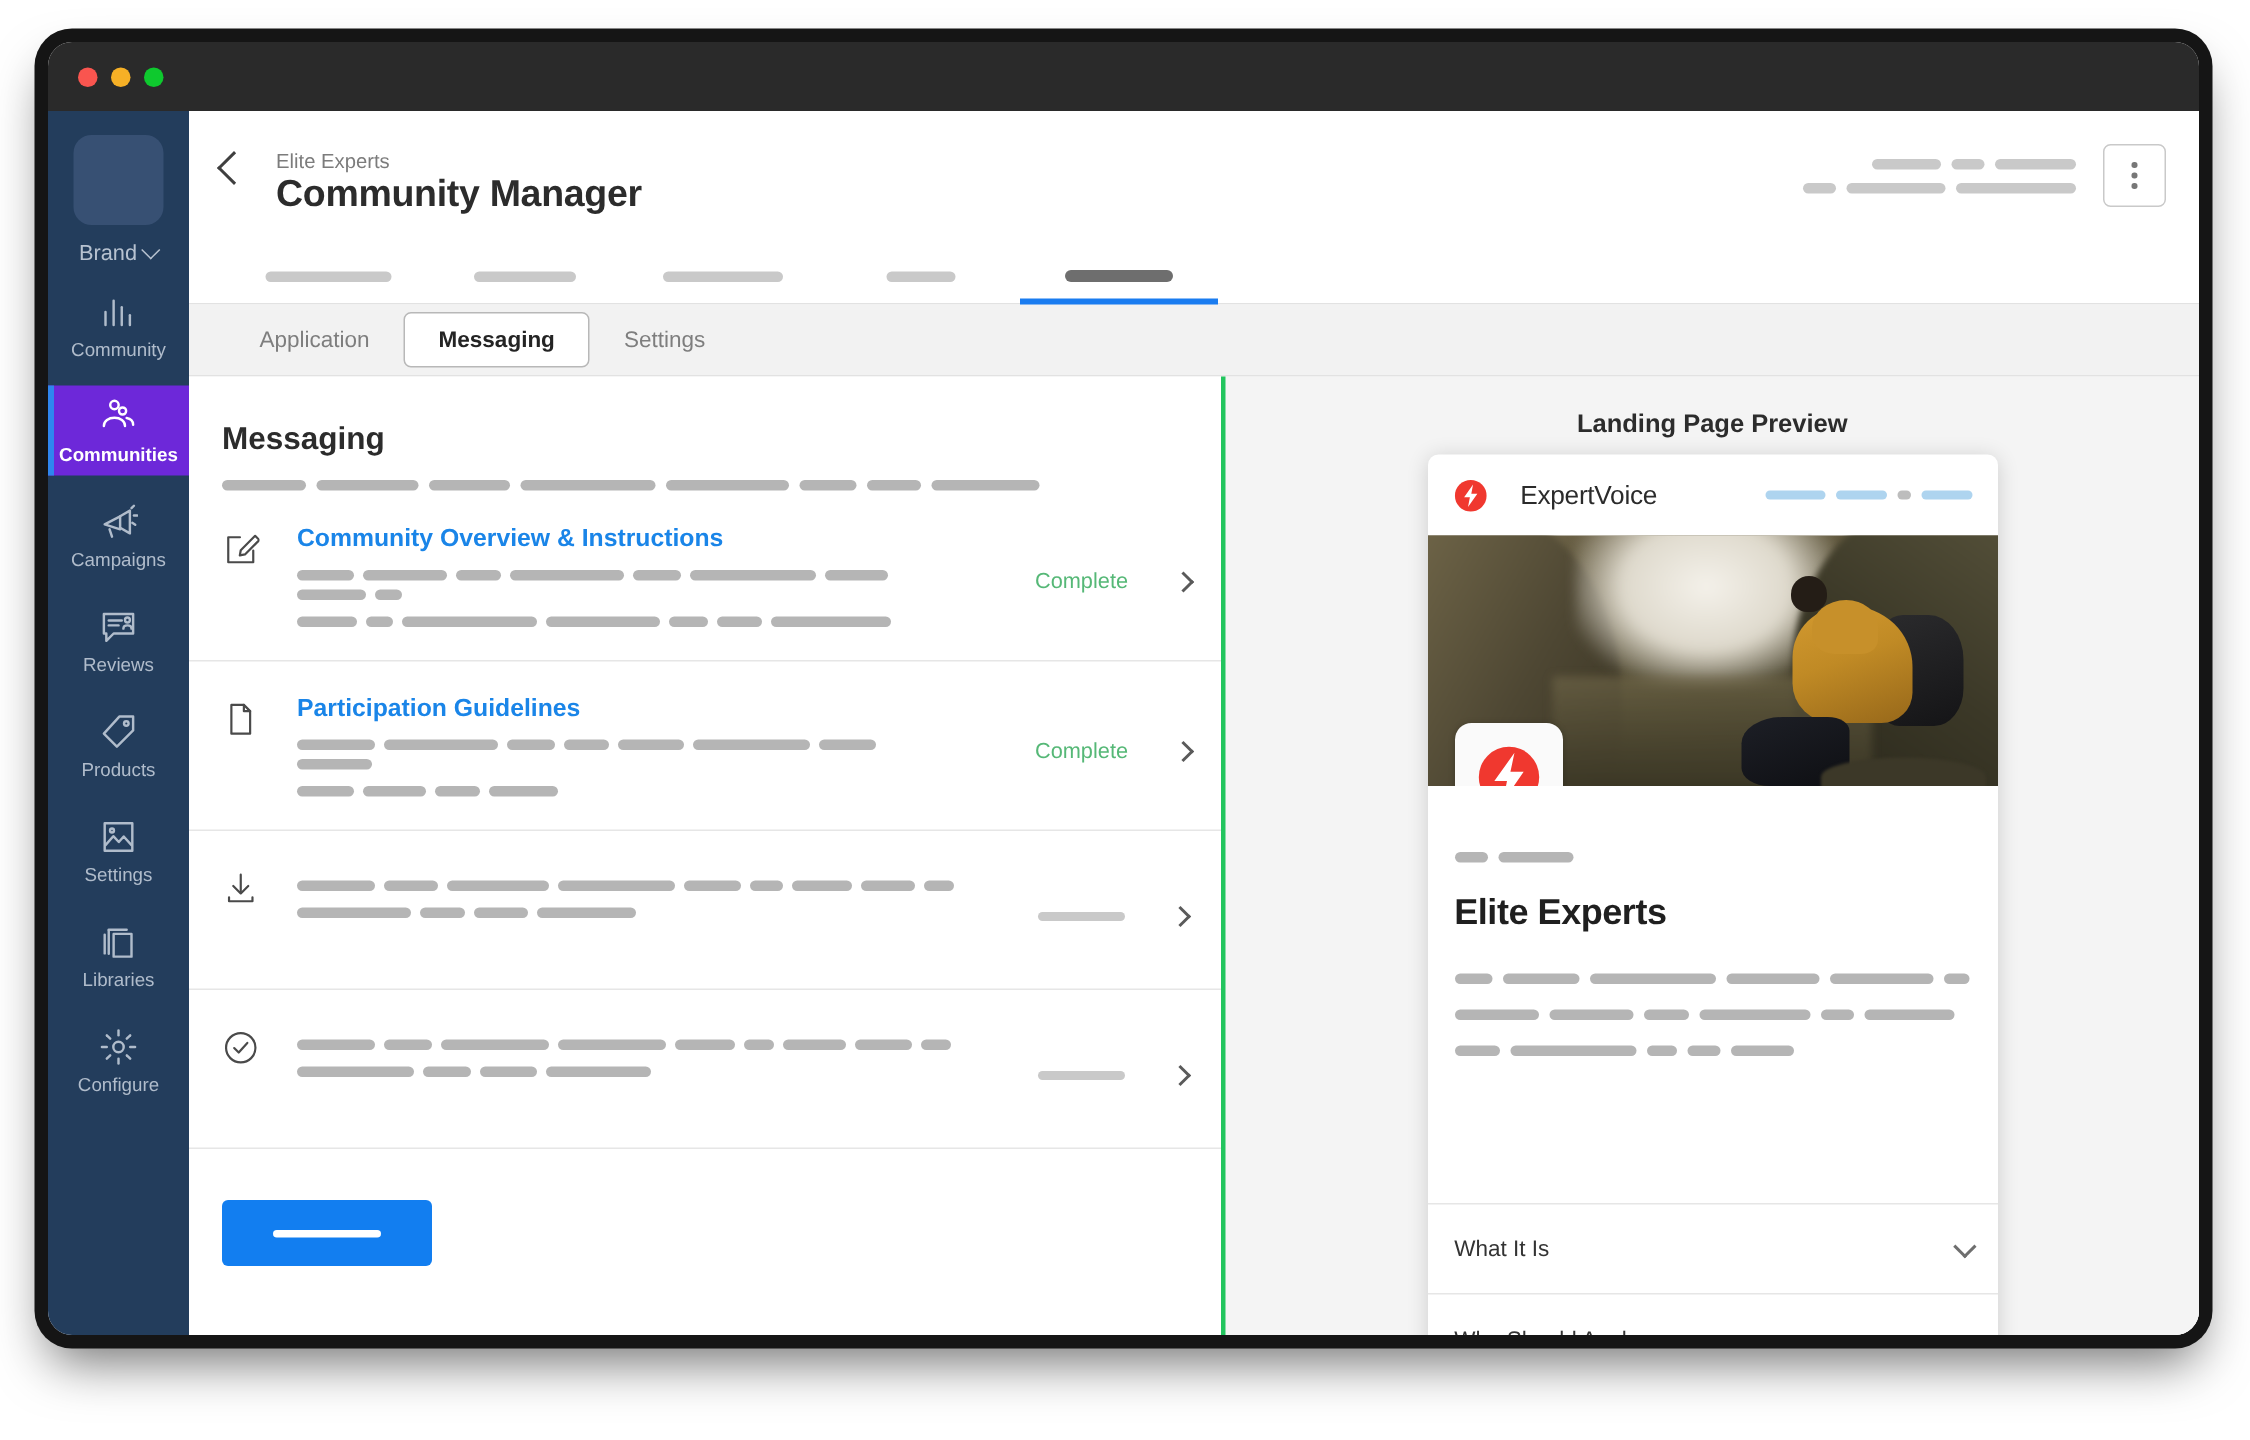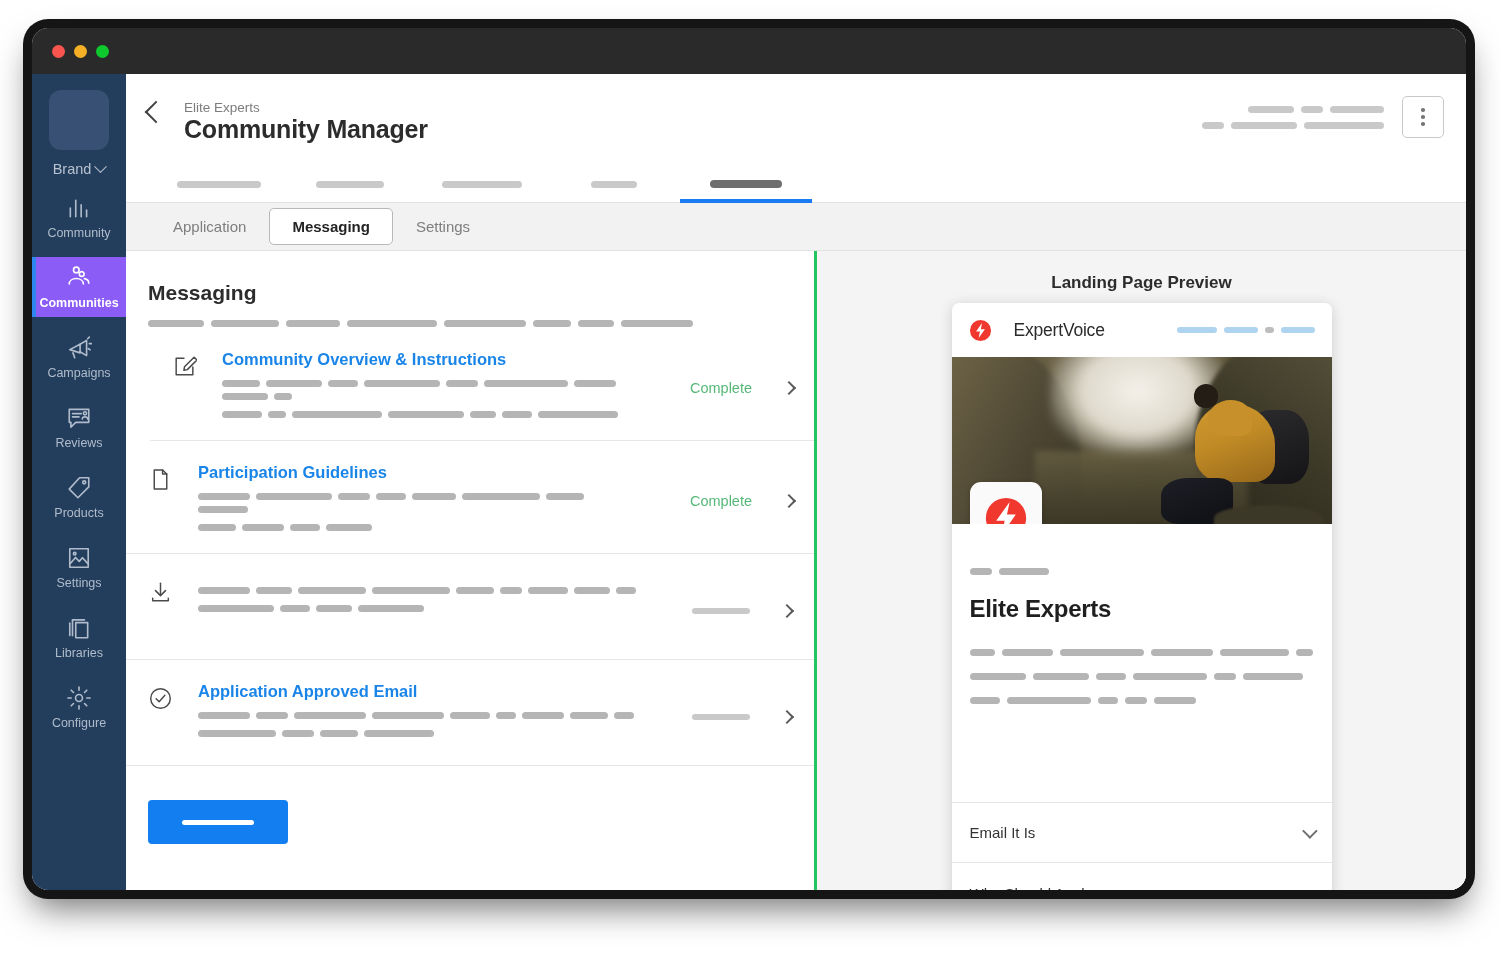--- a/index.html
+++ b/index.html
@@ -61,21 +61,21 @@
 
   .nav-item {
     height: 60px; margin-top: 10px;
     display: flex; flex-direction: column;
     align-items: center; justify-content: center; gap: 5px;
     color: #b0bccb; font-size: 12.5px;
     position: relative; cursor: pointer;
   }
   .nav-item .nav-icon { width: 26px; height: 26px; display: block; }
   .nav-item.active {
-    background: #8b5cf6; color: #ffffff; font-weight: bold;
+    background: #6d28d9; color: #ffffff; font-weight: bold;
   }
   .nav-item.active::before {
     content: ""; position: absolute; left: 0; top: 0;
     width: 4px; height: 100%; background: #2f86ef;
   }
   .nav-item.active .nav-icon { stroke: #ffffff; }
 
   
   #main { flex: 1; display: flex; flex-direction: column; background: #ffffff; min-width: 0; }
 
@@ -134,21 +134,21 @@
   #messaging-head { padding: 30px 30px 0 22px; }
   #messaging-title { font-size: 21px; font-weight: bold; color: #2c2c2c; }
   #messaging-sub { margin-top: 15px; display: flex; gap: 7px; flex-wrap: wrap; }
 
   .msg-row {
     display: flex; align-items: flex-start;
     padding: 22px 12px 22px 22px;
     border-bottom: 1px solid #e6e6e6;
     min-height: 106px;
   }
-  .msg-row:first-of-type { border-top: 1px solid transparent; margin-left: 24px; }
+  .msg-row:first-of-type { border-top: 1px solid transparent; }
   .msg-icon { width: 34px; flex: 0 0 34px; padding-top: 4px; }
   .msg-icon svg { display: block; }
   .msg-main { flex: 1; padding-left: 16px; min-width: 0; }
   .msg-link { font-size: 16.5px; font-weight: bold; color: #1a85e8; cursor: pointer; }
   .msg-skel { margin-top: 11px; display: flex; gap: 6px; flex-wrap: wrap; max-width: 440px; }
   .msg-right { display: flex; align-items: center; gap: 32px; padding-top: 30px; flex: 0 0 auto; width: 120px; justify-content: center; }
   .msg-status { font-size: 14.5px; color: #56b877; white-space: nowrap; }
   .chev-rt { width: 10px; height: 10px; border-top: 2px solid #5a5a5a; border-right: 2px solid #5a5a5a; transform: rotate(45deg); }
 
   #msg-cta-wrap { padding: 34px 22px 0 22px; }
@@ -523,21 +523,20 @@
                 </div>
               </div>
               <div class="msg-row">
                 <div class="msg-icon">
                   <svg viewBox="0 0 24 24" width="25" height="25" fill="none" stroke="#4a4a4a" stroke-width="1.4" stroke-linecap="round" stroke-linejoin="round">
                     <path d="M12 21.4a9.4 9.4 0 1 0 0-18.8 9.4 9.4 0 0 0 0 18.8z"></path>
                     <path d="M7.8 12.2l2.9 2.9 5.5-6.2"></path>
                   </svg>
                 </div>
                 <div class="msg-main">
-                  <div class="msg-link">Application Approved Email</div>
                   <div class="msg-skel">
                     <span class="sk" style="width: 52px;"></span>
                     <span class="sk" style="width: 32px;"></span>
                     <span class="sk" style="width: 72px;"></span>
                     <span class="sk" style="width: 72px;"></span>
                     <span class="sk" style="width: 40px;"></span>
                     <span class="sk" style="width: 20px;"></span>
                     <span class="sk" style="width: 42px;"></span>
                     <span class="sk" style="width: 38px;"></span>
                     <span class="sk" style="width: 20px;"></span>
@@ -630,21 +629,21 @@
                     <span class="sk" style="width: 84px;"></span>
                     <span class="sk" style="width: 20px;"></span>
                     <span class="sk" style="width: 22px;"></span>
                     <span class="sk" style="width: 42px;"></span>
                   </div>
                 </div>
             </div>
 
             <div id="pv-accordion">
                 <div class="pv-acc-row">
-                  <span class="pv-acc-label">Email It Is</span>
+                  <span class="pv-acc-label">What It Is</span>
                   <span class="acc-chev"></span>
                 </div>
                 <div class="pv-acc-row">
                   <span class="pv-acc-label">Who Should Apply</span>
                   <span class="acc-chev"></span>
                 </div>
               </div>
           </div>
         </section>
 

